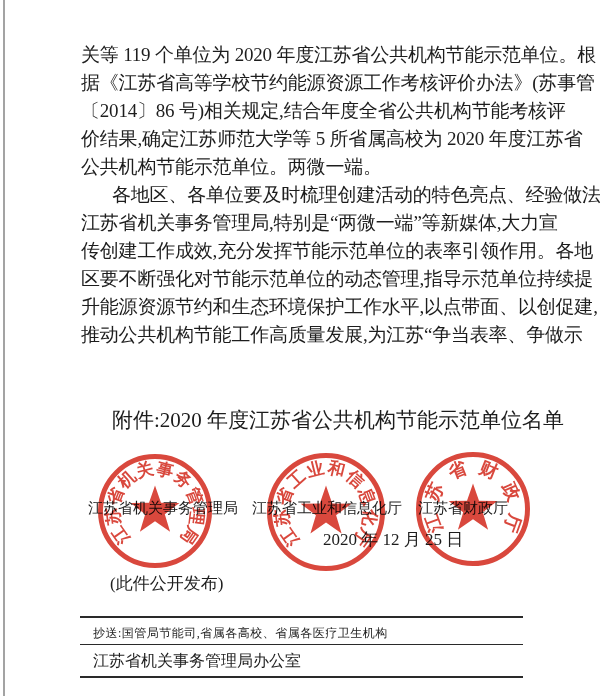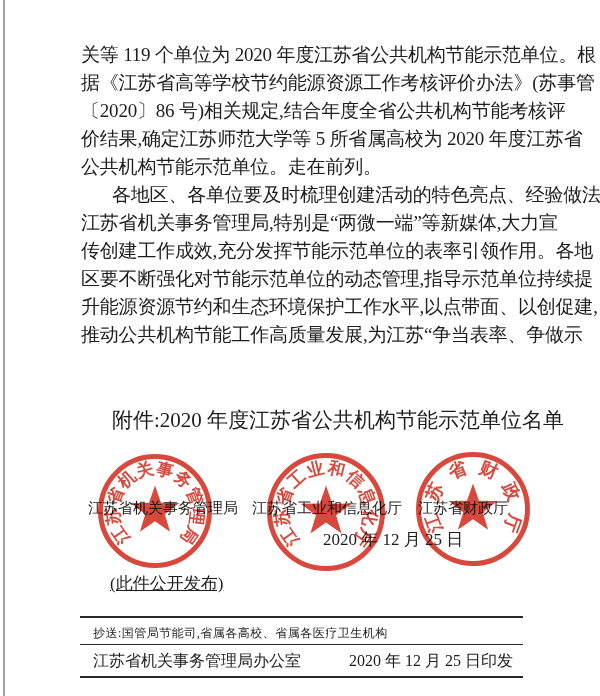--- a/index.html
+++ b/index.html
@@ -11,42 +11,42 @@
   .scan-edge{position:absolute;left:3px;top:0;width:2px;height:696px;background:#a3a3a3;}
   .body-text{position:absolute;left:81px;top:41px;width:492px;font-size:19px;line-height:28px;letter-spacing:-0.2px;}
   .body-text .line{white-space:nowrap;}
   .indent{text-indent:31px;}
   .attachment{position:absolute;left:81px;top:406px;width:492px;font-size:21px;line-height:28px;text-indent:31px;white-space:nowrap;}
   .signer{position:absolute;top:500px;font-size:15px;line-height:17px;white-space:nowrap;}
   .signer-0{left:88px;}
   .signer-1{left:252px;}
   .signer-2{left:418px;}
   .sign-date{position:absolute;left:323px;top:530px;font-size:17px;line-height:19px;white-space:nowrap;}
-  .public-note{position:absolute;left:110px;top:574px;font-size:17px;line-height:19px;white-space:nowrap;text-decoration:underline;}
+  .public-note{position:absolute;left:110px;top:574px;font-size:17px;line-height:19px;white-space:nowrap;}
   .seal-layer{position:absolute;left:0;top:0;width:600px;height:696px;mix-blend-mode:multiply;opacity:0.92;pointer-events:none;}
   .rule{position:absolute;left:80px;width:443px;background:#2a2a2a;}
   .rule-1{top:616px;height:2px;}
   .rule-2{top:644px;height:1px;}
   .rule-3{top:676px;height:2px;}
   .cc-line{position:absolute;left:93px;top:625px;font-size:12px;line-height:17px;letter-spacing:0.5px;white-space:nowrap;}
   .issuer-row{position:absolute;left:93px;top:652px;width:420px;display:flex;justify-content:space-between;font-size:16px;line-height:18px;}
   .issuer-row span{white-space:nowrap;}
 </style>
 </head>
 <body>
 
 <div class="page">
   <div class="scan-edge"></div>
 
   <div class="body-text" id="bodyText">
       <div class="line">关等 119 个单位为 2020 年度江苏省公共机构节能示范单位。根</div>
       <div class="line">据《江苏省高等学校节约能源资源工作考核评价办法》(苏事管</div>
-      <div class="line">〔2020〕86 号)相关规定,结合年度全省公共机构节能考核评</div>
+      <div class="line">〔2014〕86 号)相关规定,结合年度全省公共机构节能考核评</div>
       <div class="line">价结果,确定江苏师范大学等 5 所省属高校为 2020 年度江苏省</div>
-      <div class="line">公共机构节能示范单位。走在前列。</div>
+      <div class="line">公共机构节能示范单位。两微一端。</div>
       <div class="line indent">各地区、各单位要及时梳理创建活动的特色亮点、经验做法,</div>
       <div class="line">江苏省机关事务管理局,特别是“两微一端”等新媒体,大力宣</div>
       <div class="line">传创建工作成效,充分发挥节能示范单位的表率引领作用。各地</div>
       <div class="line">区要不断强化对节能示范单位的动态管理,指导示范单位持续提</div>
       <div class="line">升能源资源节约和生态环境保护工作水平,以点带面、以创促建,</div>
       <div class="line">推动公共机构节能工作高质量发展,为江苏“争当表率、争做示</div>
     </div>
 
   <div class="attachment">附件:2020 年度江苏省公共机构节能示范单位名单</div>
 
@@ -97,16 +97,15 @@
         <text x="511.3689092209892" y="491.91706099081637" transform="rotate(66 511.3689092209892 491.91706099081637)" text-anchor="middle" dominant-baseline="central" font-size="18" font-weight="bold" fill="#d6382c">政</text>
         <text x="512.4670900730082" y="523.3648460196781" transform="rotate(110 512.4670900730082 523.3648460196781)" text-anchor="middle" dominant-baseline="central" font-size="18" font-weight="bold" fill="#d6382c">厅</text>
       </g>
     </svg>
 
   <div class="rule rule-1"></div>
   <div class="cc-line">抄送:国管局节能司,省属各高校、省属各医疗卫生机构</div>
   <div class="rule rule-2"></div>
   <div class="issuer-row">
     <span>江苏省机关事务管理局办公室</span>
-    <span>2020 年 12 月 25 日印发</span>
   </div>
   <div class="rule rule-3"></div>
 </div>
 
 </body></html>

